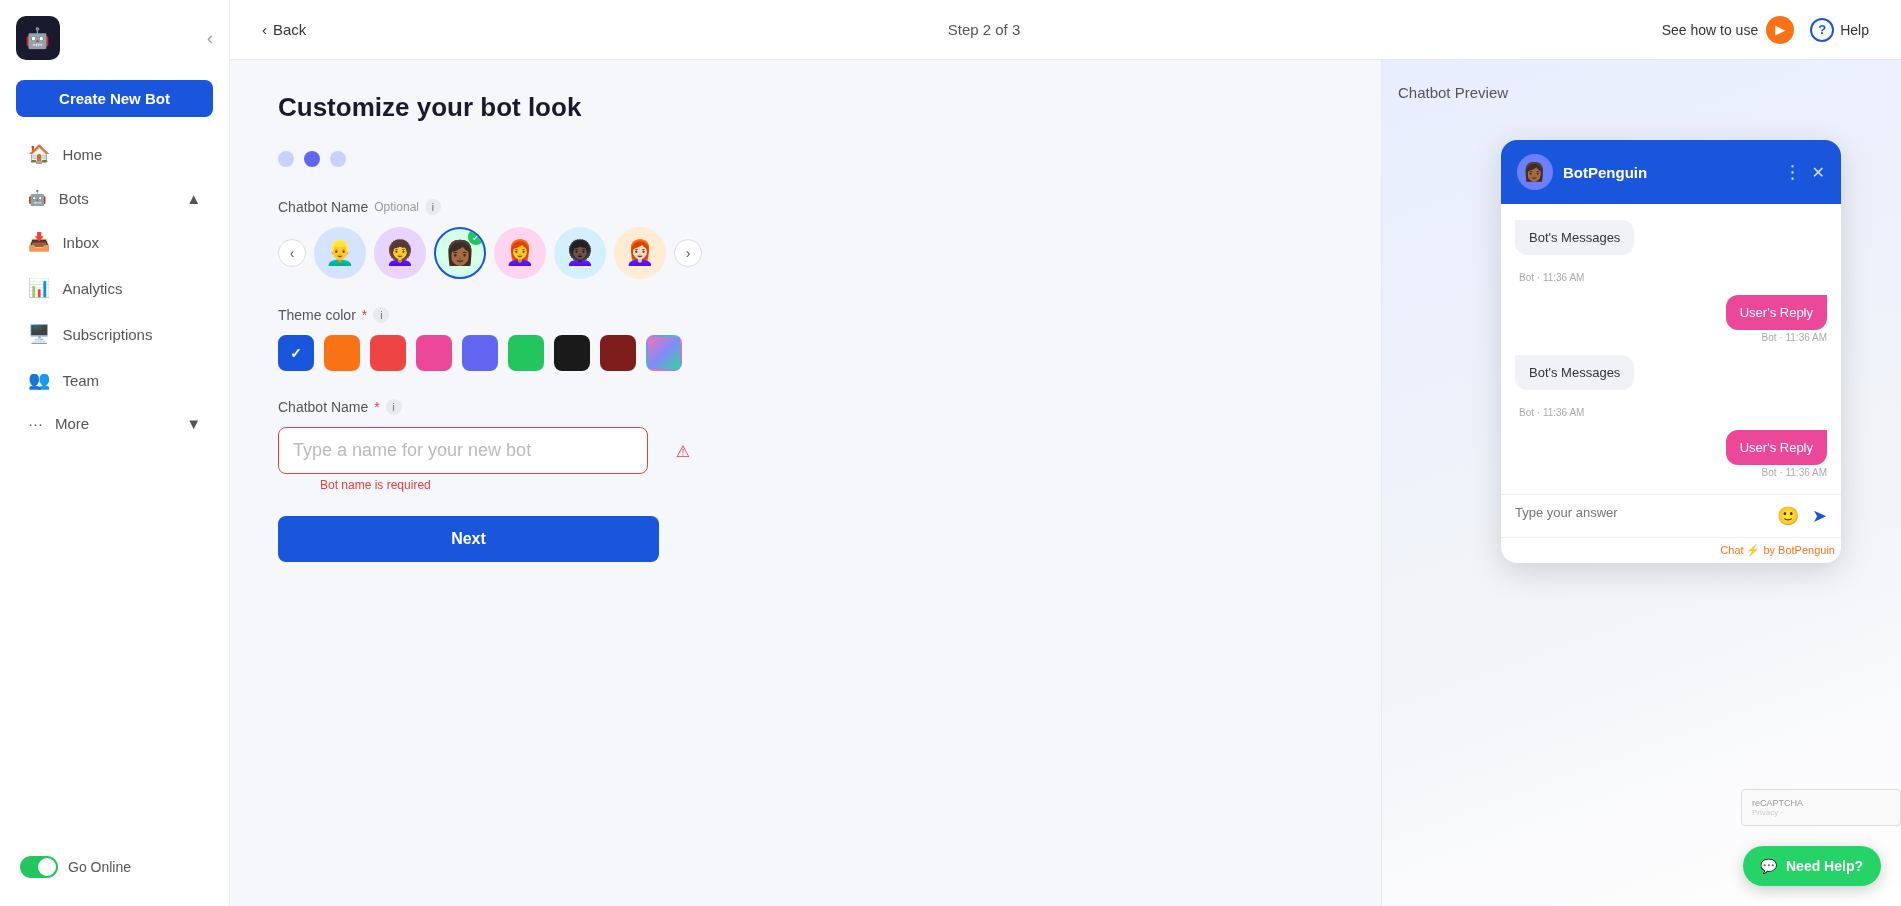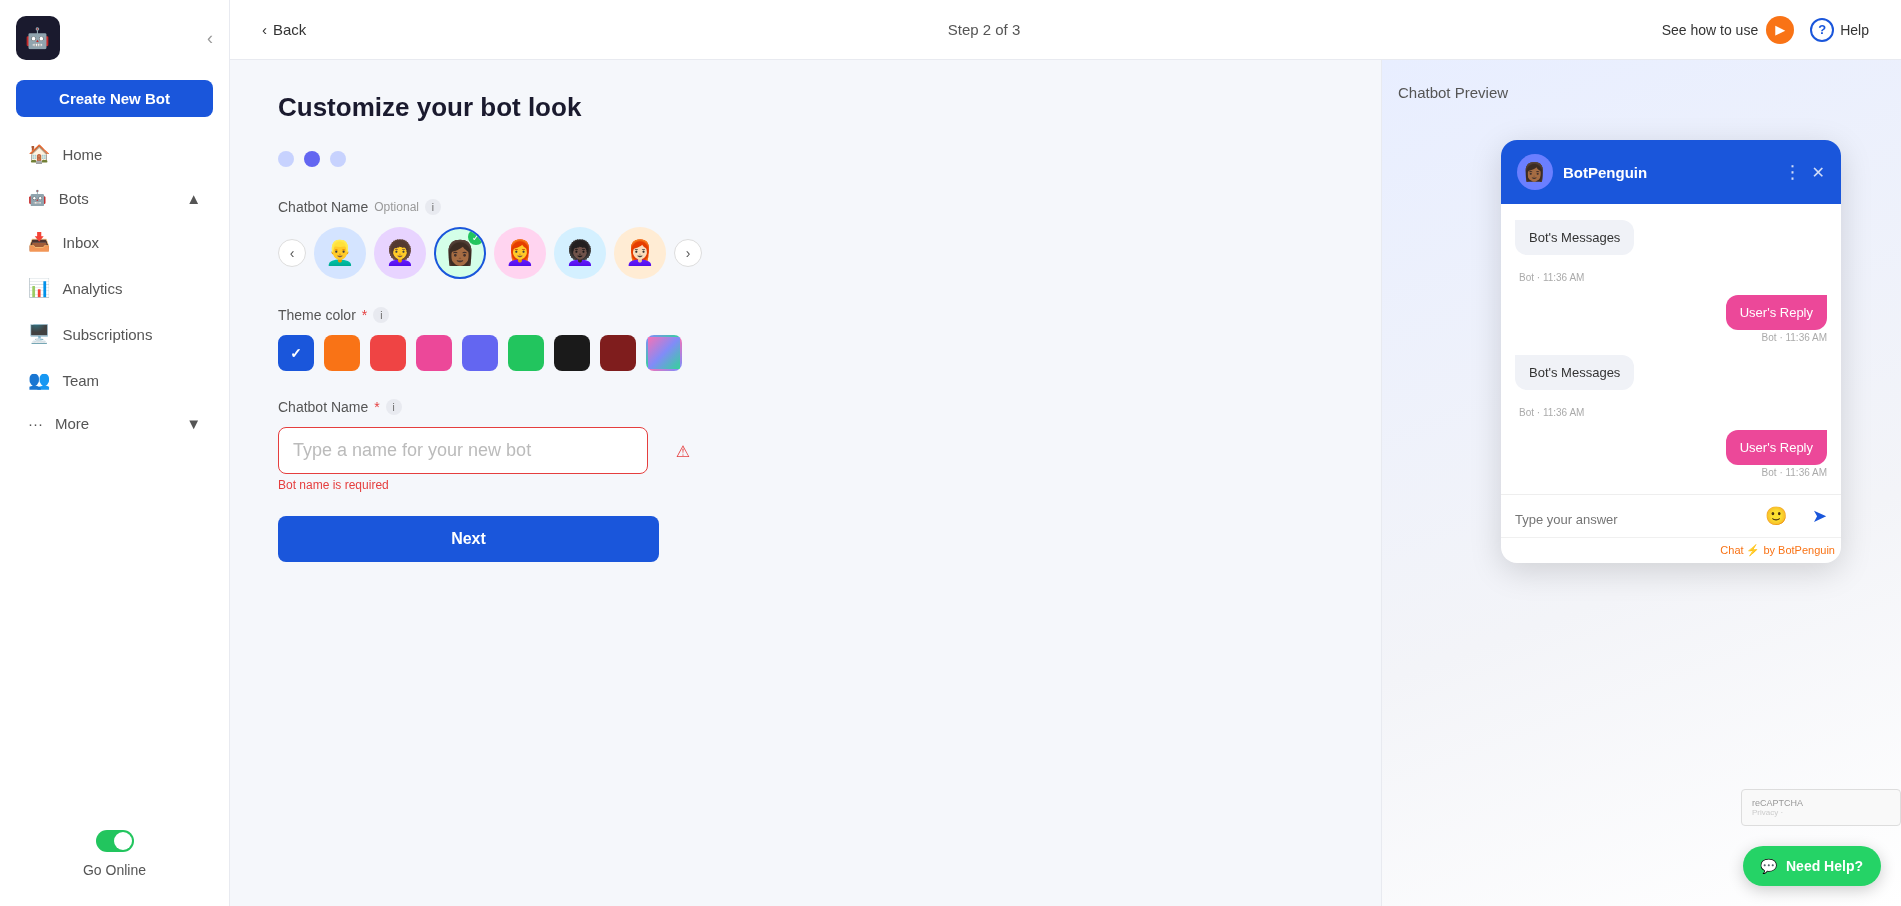--- a/index.html
+++ b/index.html
@@ -74,21 +74,20 @@
       margin: 0 8px;
       justify-content: space-between;
     }
     .bots-left { display: flex; align-items: center; gap: 12px; }
     .sidebar-bottom {
       margin-top: auto;
       padding: 12px 20px;
       display: flex;
       align-items: center;
       gap: 10px;
-      flex-direction: column;
     }
     .toggle {
       width: 38px;
       height: 22px;
       background: #22c55e;
       border-radius: 12px;
       position: relative;
       cursor: pointer;
     }
     .toggle::after {
@@ -289,20 +288,21 @@
     .input-error-icon {
       position: absolute;
       right: 12px; top: 50%;
       transform: translateY(-50%);
       color: #e53e3e; font-size: 16px;
     }
     .error-msg {
       font-size: 12px;
       color: #e53e3e;
       margin-bottom: 24px;
+      margin-left: 42px;
     }
 
     
     .next-btn {
       background: #1a56db;
       color: #fff;
       border: none;
       border-radius: 8px;
       padding: 14px 0;
       font-size: 16px;
@@ -379,22 +379,22 @@
       border-radius: 12px 0 12px 12px;
       padding: 10px 14px;
       font-size: 13px;
       color: #fff;
       max-width: 200px;
     }
     .chat-input-row {
       border-top: 1px solid #eee;
       padding: 10px 14px;
       display: flex;
-      align-items: flex-end;
-      gap: 24px;
+      align-items: flex-start;
+      gap: 12px;
     }
     .chat-type-input {
       flex: 1;
       border: none;
       outline: none;
       font-size: 13px;
       color: #bbb;
     }
     .chat-emoji { font-size: 18px; color: #bbb; cursor: pointer; }
     .chat-send { font-size: 18px; color: #1a56db; cursor: pointer; }

